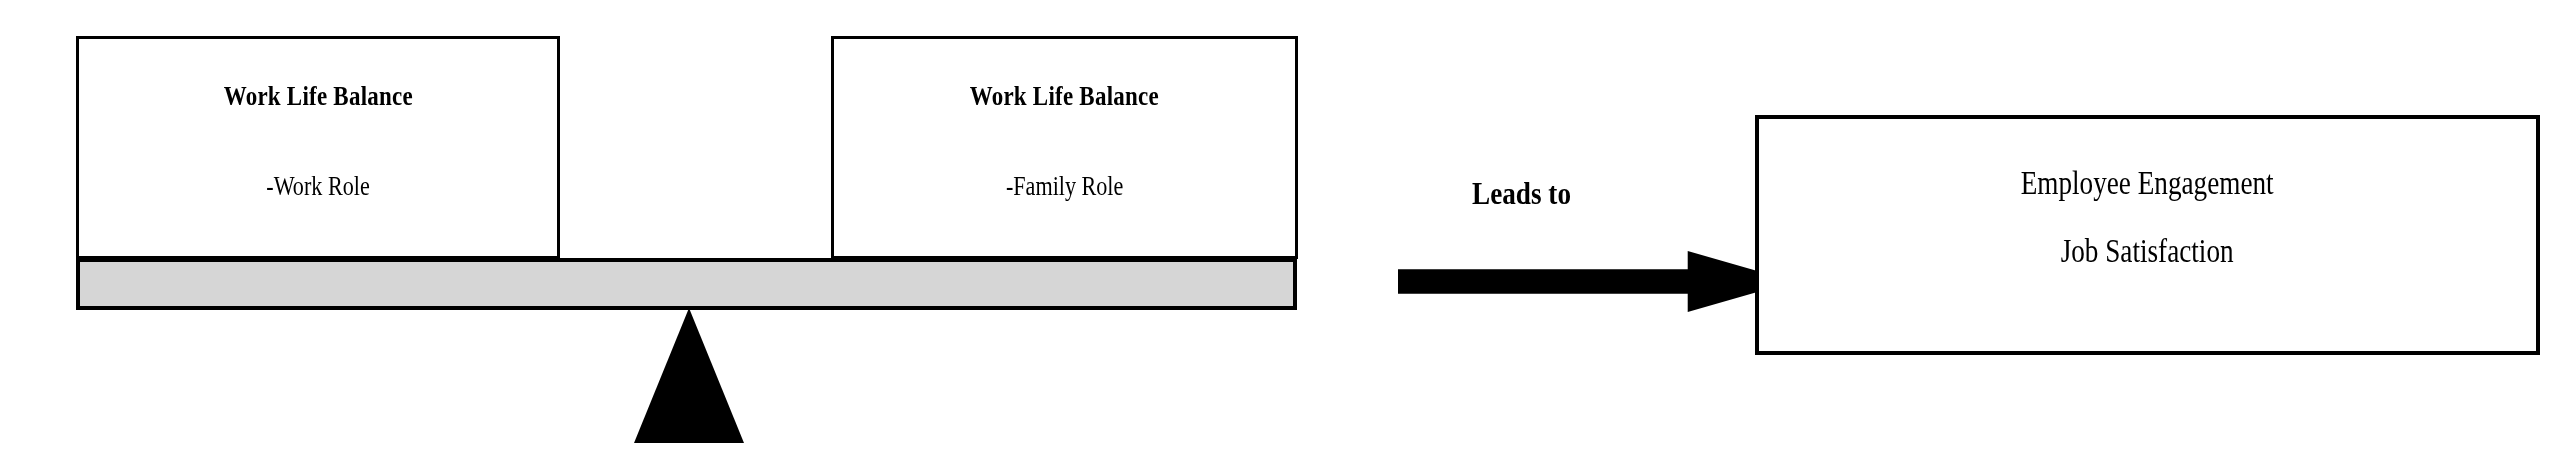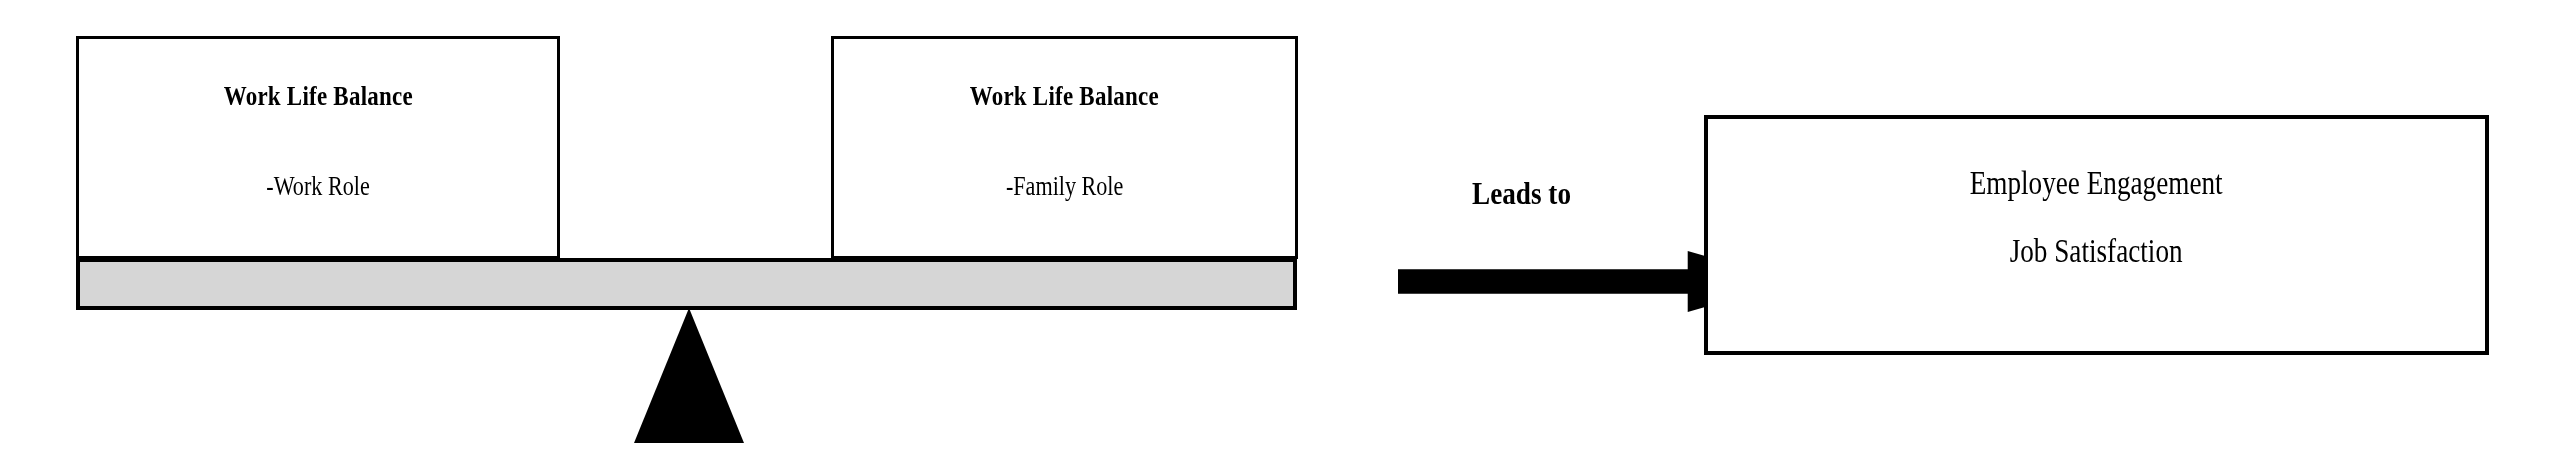--- a/index.html
+++ b/index.html
@@ -110,21 +110,21 @@
     position: absolute;
     left: 1358px;
     top: 251px;
     width: 396px;
     height: 61px;
   }
 
   
   #outcome-box {
     position: absolute;
-    left: 1664px;
+    left: 1715px;
     top: 115px;
     width: 785px;
     height: 240px;
     background: #ffffff;
     border: 4.2px solid #000000;
     box-sizing: border-box;
     display: flex;
     flex-direction: column;
     align-items: center;
     justify-content: flex-start;

